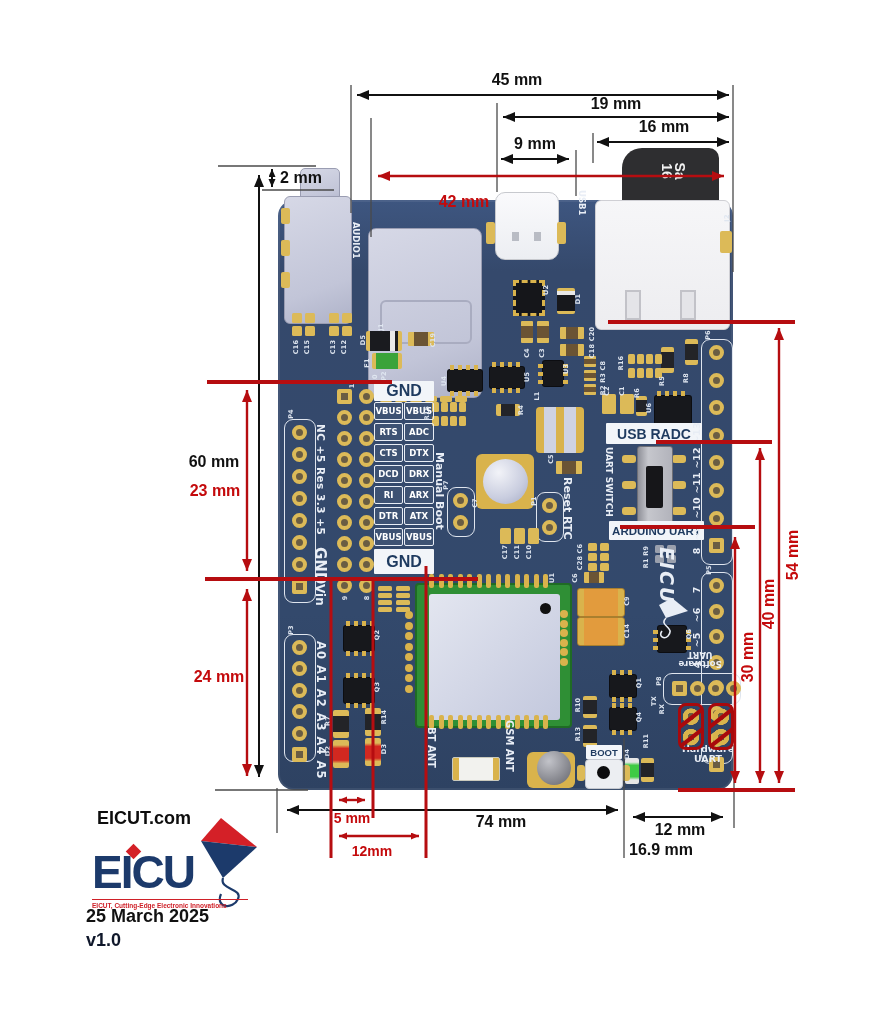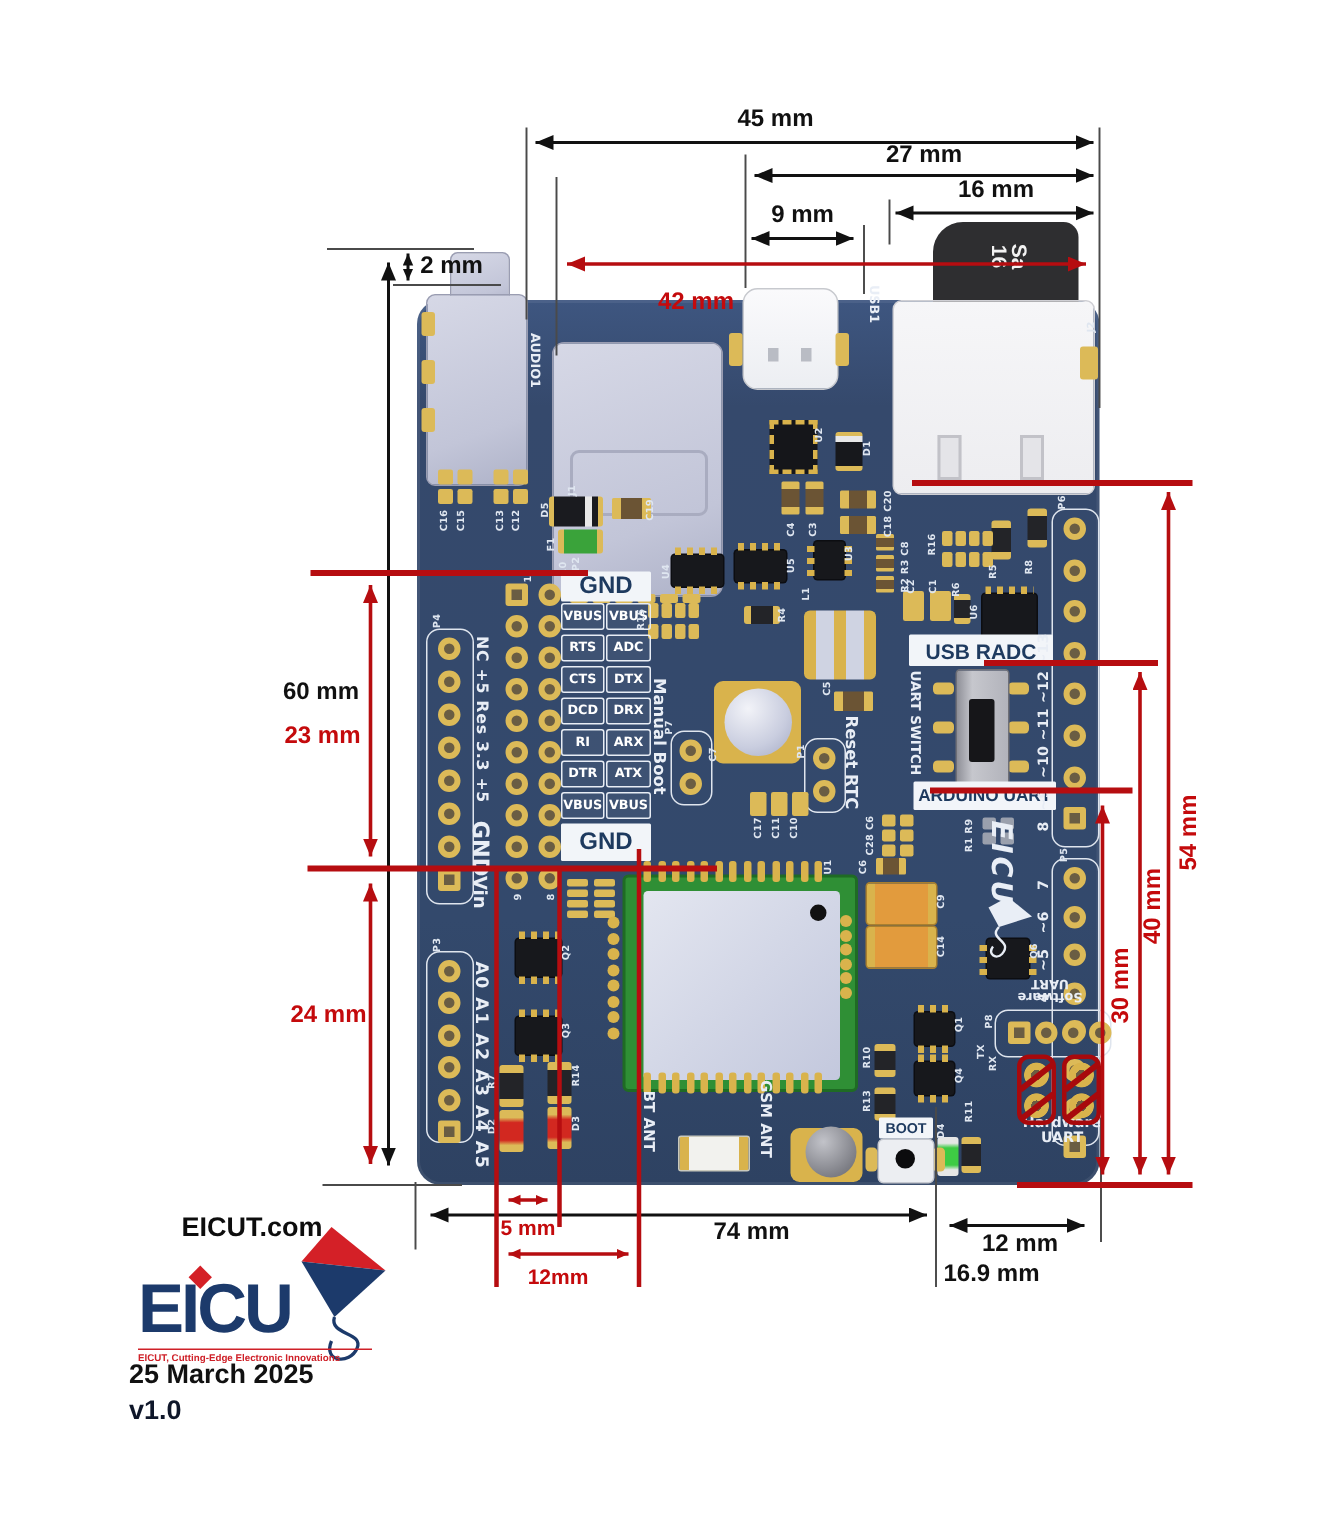--- a/index.html
+++ b/index.html
@@ -68,21 +68,21 @@
      background:#a8090c;transform:rotate(-38deg);}
   .jumper::before{top:24%;} .jumper::after{top:72%;}
   
   .dim-label{position:absolute;font:700 16px "Liberation Sans",sans-serif;color:#111;
      transform:translate(-50%,-50%);white-space:nowrap;z-index:12;}
   .dim-label.red{color:#c40a0c;}
   .dim-label.small{font-size:14px;}
   .dim-label.rot{transform:translate(-50%,-50%) rotate(-90deg);}
   #dims{position:absolute;left:0;top:0;z-index:10;pointer-events:none;}
   
-  .logo-site{position:absolute;left:97px;top:808px;font:700 18px "Liberation Sans",sans-serif;color:#0d0d0d;z-index:3;margin-left:24px;}
+  .logo-site{position:absolute;left:97px;top:808px;font:700 18px "Liberation Sans",sans-serif;color:#0d0d0d;z-index:3;}
   .logo-word{position:absolute;left:92px;top:845px;font:800 46px "Liberation Sans",sans-serif;
      letter-spacing:-2px;color:#1c3a6b;z-index:3;}
   .logo-diamond{position:absolute;left:128px;top:846px;width:11px;height:11px;background:#d42027;
      transform:rotate(45deg);z-index:4;}
   .logo-tagline{position:absolute;left:92px;top:899px;width:156px;border-top:1.5px solid #cf2028;
      padding-top:2px;font:700 6.5px "Liberation Sans",sans-serif;color:#cf2028;z-index:3;}
   .logo-date{position:absolute;left:86px;top:906px;font:700 18px "Liberation Sans",sans-serif;color:#111;z-index:3;}
   .logo-ver{position:absolute;left:86px;top:930px;font:700 18px "Liberation Sans",sans-serif;color:#0f172a;z-index:3;}
 </style>
 </head>
@@ -231,21 +231,21 @@
       <line x1="247" y1="589" x2="247" y2="776" marker-start="url(#mr)" marker-end="url(#mr)"></line>
       <line x1="339" y1="800" x2="365" y2="800" marker-start="url(#mrs)" marker-end="url(#mrs)"></line>
       <line x1="339" y1="836" x2="419" y2="836" marker-start="url(#mrs)" marker-end="url(#mrs)"></line>
       <line x1="735" y1="537" x2="735" y2="783" marker-start="url(#mr)" marker-end="url(#mr)"></line>
       <line x1="760" y1="448" x2="760" y2="783" marker-start="url(#mr)" marker-end="url(#mr)"></line>
       <line x1="779" y1="328" x2="779" y2="783" marker-start="url(#mr)" marker-end="url(#mr)"></line>
     </g>
   </svg>
 
   <div class="dim-label" style="left:517px;top:80px;">45 mm</div>
-  <div class="dim-label" style="left:616px;top:104px;">27 mm</div>
+  <div class="dim-label" style="left:616px;top:104px;">19 mm</div>
   <div class="dim-label" style="left:664px;top:127px;">16 mm</div>
   <div class="dim-label" style="left:535px;top:144px;">9 mm</div>
   <div class="dim-label red" style="left:464px;top:162px;margin-top:40px;">42 mm</div>
   <div class="dim-label" style="left:301px;top:178px;">2 mm</div>
   <div class="dim-label" style="left:214px;top:462px;">60 mm</div>
   <div class="dim-label red" style="left:215px;top:491px;">23 mm</div>
   <div class="dim-label red" style="left:219px;top:677px;">24 mm</div>
   <div class="dim-label red small" style="left:352px;top:818px;">5 mm</div>
   <div class="dim-label red small" style="left:372px;top:851px;">12mm</div>
   <div class="dim-label" style="left:501px;top:822px;">74 mm</div>

